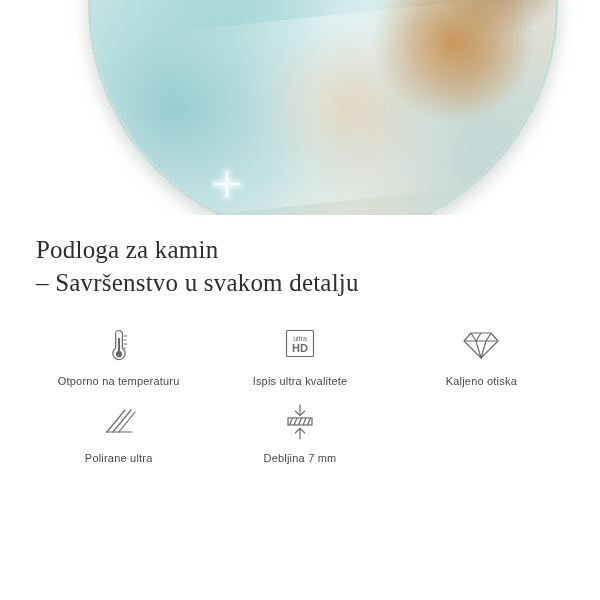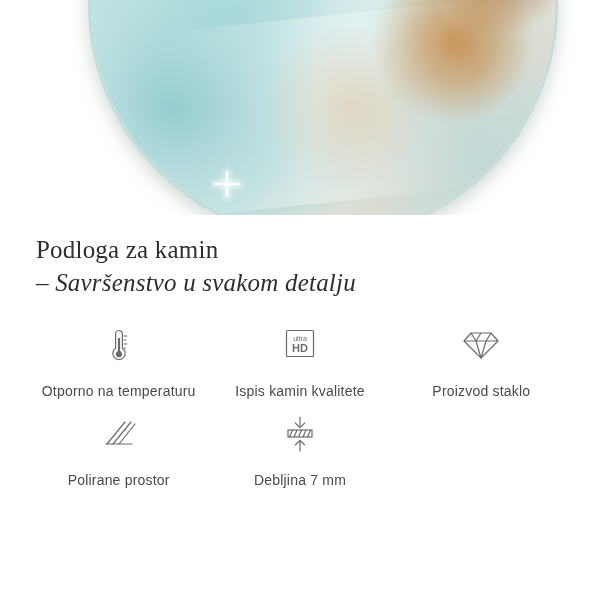--- a/index.html
+++ b/index.html
@@ -104,21 +104,20 @@
     font-family: "Liberation Serif", serif;
     font-size: 25px;
     line-height: 1.33;
     color: #2e2e2e;
     font-weight: 400;
     margin: 0 0 16px 0;
     letter-spacing: 0.2px;
   }
   .headline .l2 {
     display: block;
-    font-style: italic;
   }
   .body-copy {
     font-size: 11.5px;
     line-height: 2.0;
     color: #3b3b3b;
     margin: 0;
     max-width: 534px;
   }
 
   
@@ -136,22 +135,22 @@
     justify-content: flex-start;
   }
   .feature-icon {
     height: 42px;
     display: flex;
     align-items: center;
     justify-content: center;
     color: #ec4899;
   }
   .feature-label {
-    margin-top: 17px;
-    font-size: 14px;
+    margin-top: 9px;
+    font-size: 11px;
     color: #4a4a4a;
     text-align: center;
     letter-spacing: 0.2px;
   }
   svg { display: block; }
 </style>
 </head>
 <body>
 
 <div class="page">
@@ -186,44 +185,44 @@
     </div>
 
     <div class="feature">
       <div class="feature-icon">
         <svg width="40" height="36" viewBox="0 0 40 36" fill="none" stroke="#6b6b6b" stroke-width="1.2">
           <rect x="6.5" y="3.5" width="27" height="26" rx="1"></rect>
           <text x="20" y="14" text-anchor="middle" font-family="Liberation Sans, sans-serif" font-size="7" fill="#6b6b6b" stroke="none">ultra</text>
           <text x="20" y="25" text-anchor="middle" font-family="Liberation Sans, sans-serif" font-size="11" font-weight="bold" fill="#6b6b6b" stroke="none">HD</text>
         </svg>
       </div>
-      <div class="feature-label">Ispis kamin kvalitete</div>
+      <div class="feature-label">Ispis ultra kvalitete</div>
     </div>
 
 
     <div class="feature">
       <div class="feature-icon">
         <svg width="38" height="34" viewBox="0 0 38 34" fill="none" stroke="#6b6b6b" stroke-width="1.2" stroke-linejoin="round">
           <path d="M9 5h20l7 8-17 17L2 13 9 5z"></path>
           <path d="M2 13h34M9 5l5 8 5-8M29 5l-5 8-5 0M14 13l5 17 5-17"></path>
         </svg>
       </div>
-      <div class="feature-label">Proizvod staklo</div>
+      <div class="feature-label">Kaljeno otiska</div>
     </div>
 
     <div class="feature">
       <div class="feature-icon">
         <svg width="36" height="32" viewBox="0 0 36 32" fill="none" stroke="#6b6b6b" stroke-width="1.2" stroke-linecap="round">
           <path d="M6 26L24 4"></path>
           <path d="M12 26L30 4"></path>
           <path d="M18 26L34 6"></path>
           <path d="M5 26h26"></path>
         </svg>
       </div>
-      <div class="feature-label">Polirane prostor</div>
+      <div class="feature-label">Polirane ultra</div>
     </div>
 
     <div class="feature">
       <div class="feature-icon">
         <svg width="34" height="38" viewBox="0 0 34 38" fill="none" stroke="#6b6b6b" stroke-width="1.2">
           <path d="M17 2v9" stroke-linecap="round"></path>
           <path d="M12.5 8.2L17 12.6l4.5-4.4" stroke-linecap="round" stroke-linejoin="round"></path>
           <rect x="5" y="15" width="24" height="7"></rect>
           <path d="M6.5 22l3-7M11 22l3-7M15.5 22l3-7M20 22l3-7M24.5 22l3-7"></path>
           <path d="M17 36v-9" stroke-linecap="round"></path>

